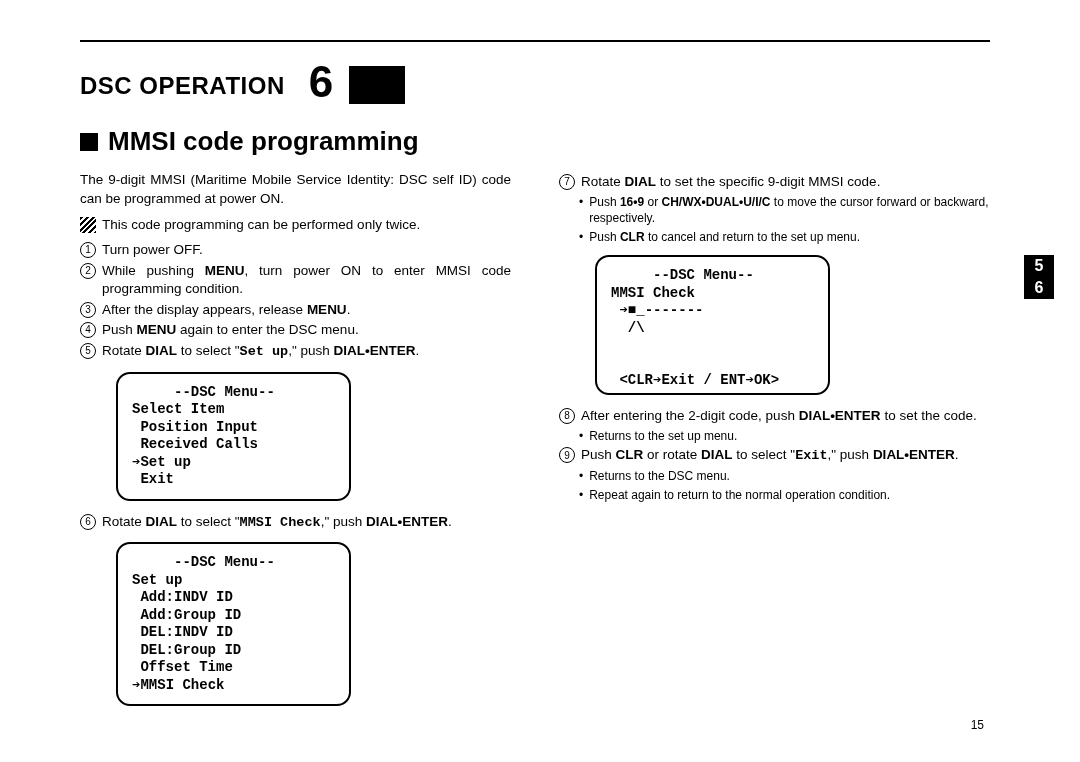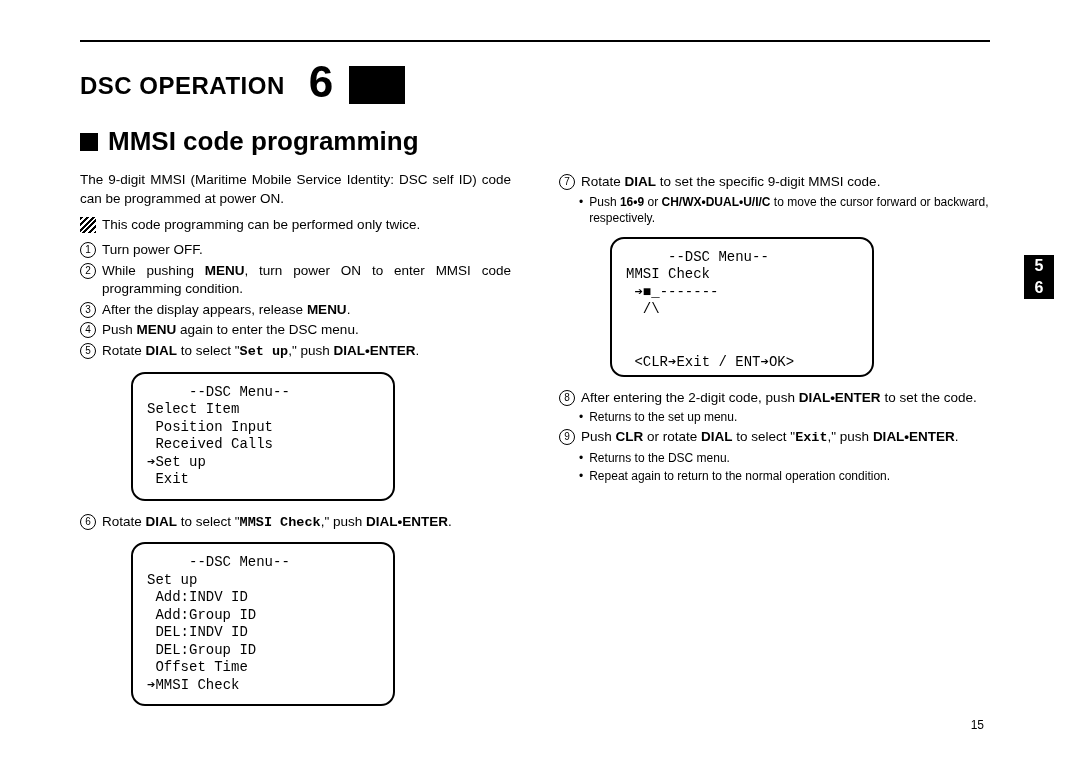--- a/index.html
+++ b/index.html
@@ -71,28 +71,28 @@
   .step { display: flex; margin: 2px 0; text-align: justify; }
   .step-num {
     width: 16px; height: 16px; border: 1.2px solid #000; border-radius: 50%;
     font-size: 10px; display: inline-flex; align-items: center; justify-content: center;
     margin-right: 6px; flex-shrink: 0; position: relative; top: 1px;
   }
   .step-body { flex: 1; }
   .bullet { display: flex; margin: 2px 0 2px 20px; font-size: 12px; }
   .bullet::before { content: "•"; margin-right: 6px; }
   .lcd-box {
-    width: 264px;
+    width: 235px;
     border: 2px solid #000;
     border-radius: 14px;
-    margin: 10px auto 12px 51px;
+    margin: 10px auto 12px 36px;
     padding: 10px 14px;
     font-family: "Courier New", monospace;
     font-size: 14px;
-    font-weight: 400;
+    font-weight: 700;
     line-height: 1.25;
     white-space: pre;
   }
   .lcd-box.tall { height: 140px; }
   b, strong { font-weight: 700; }
   .tab-box {
     position: absolute;
     right: 26px;
     top: 255px;
     width: 30px;
@@ -198,20 +198,25 @@
       <span class="step-body">
         <span>Rotate </span><b>DIAL</b><span> to set the specific 9-digit MMSI code.</span>
       </span>
     </div>
 
     <div class="bullet">
       <span>
         <span>Push </span><b>16•9</b><span> or </span><b>CH/WX•DUAL•U/I/C</b><span> to move the cursor forward or backward, respectively.</span>
       </span>
     </div>
+    <div class="bullet">
+      <span>
+        <span>Push </span><b>CLR</b><span> to cancel and return to the set up menu.</span>
+      </span>
+    </div>
 
     <div class="lcd-box tall">     --DSC Menu--
 MMSI Check
  ➔■_-------
   /\
 
 
  &lt;CLR➔Exit / ENT➔OK&gt;</div>
 
     <div class="step">

